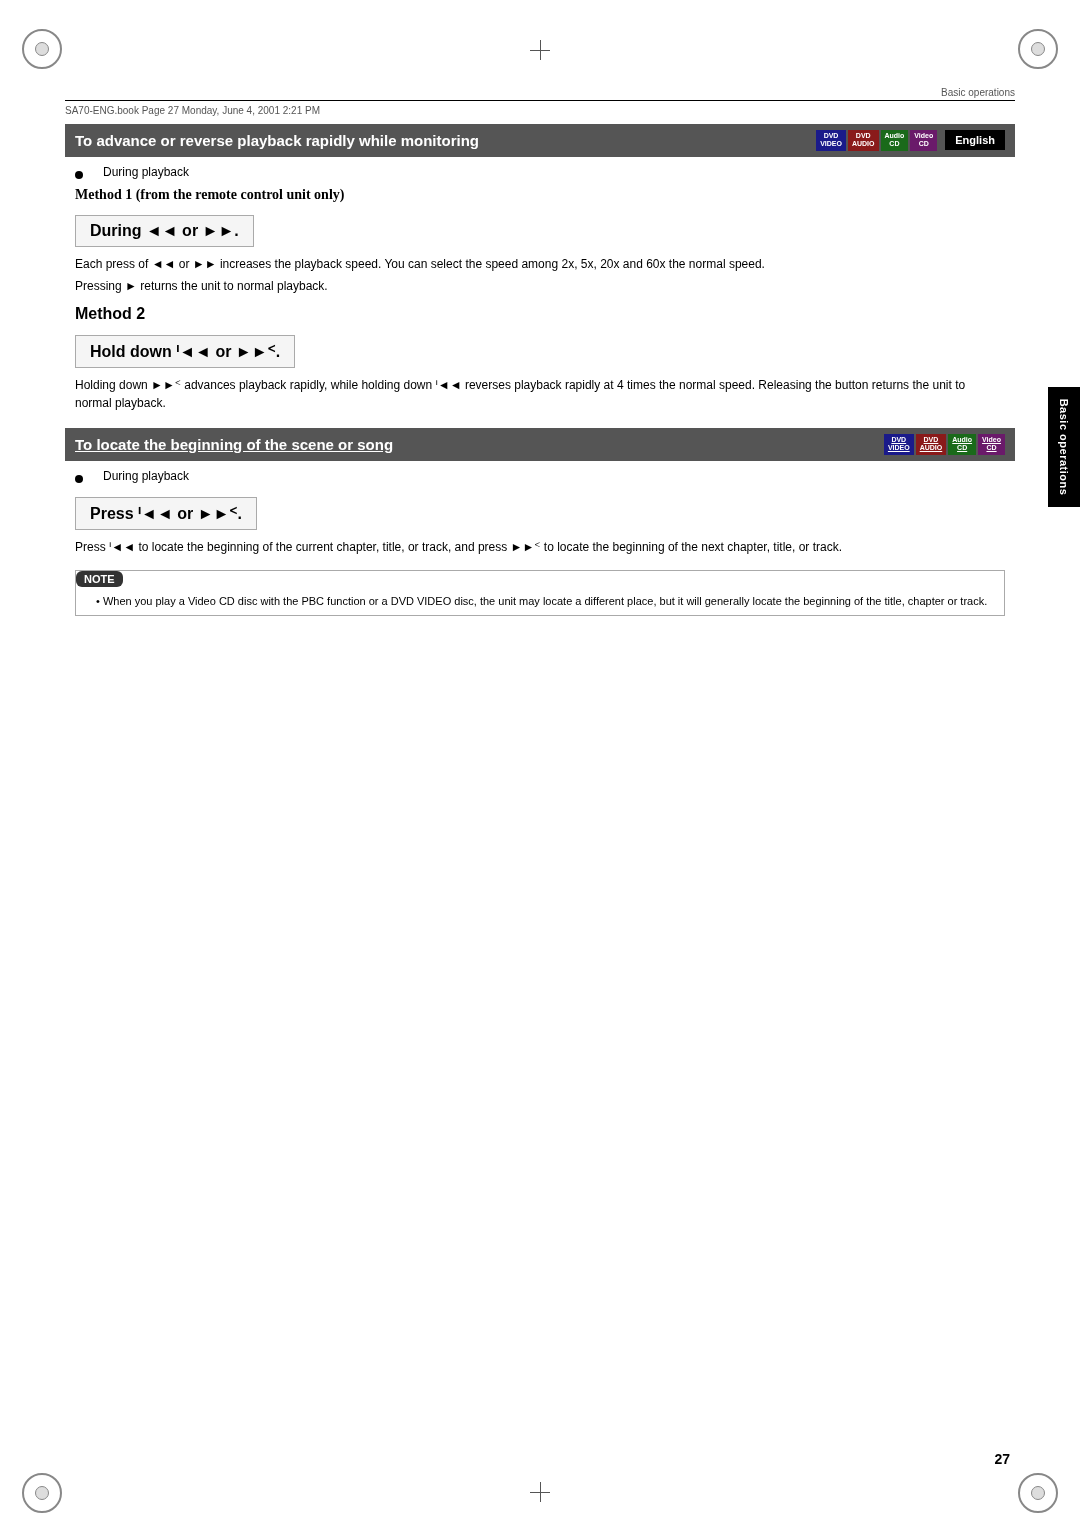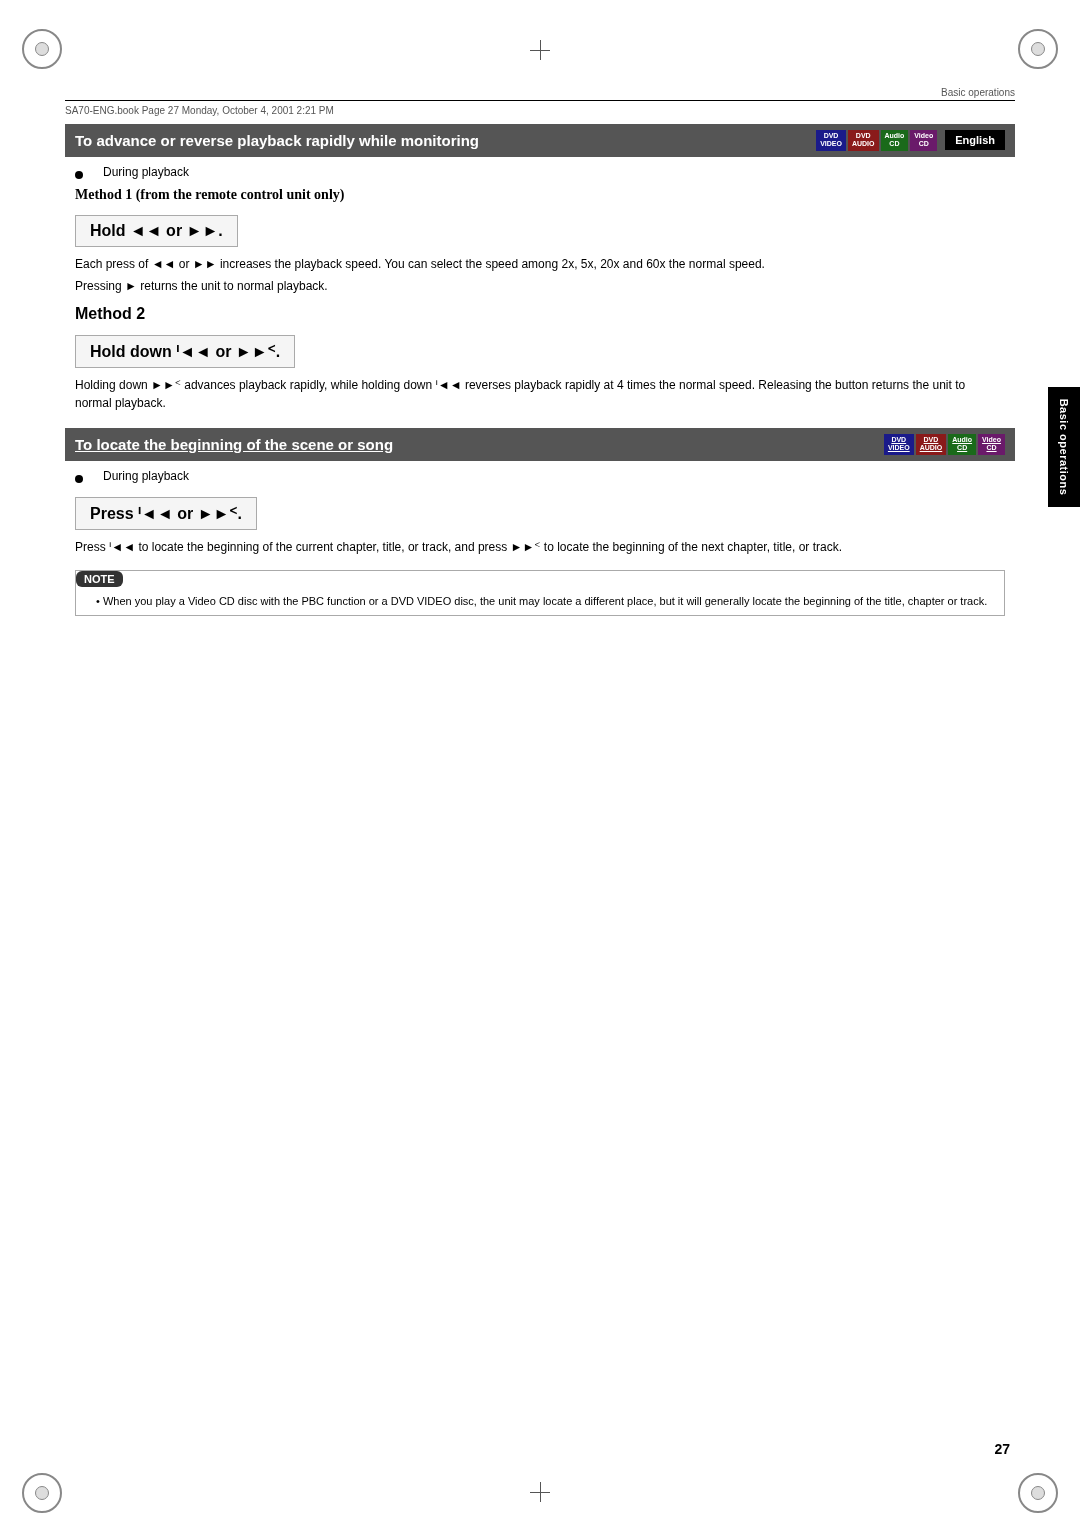--- a/index.html
+++ b/index.html
@@ -148,21 +148,21 @@
       list-style: none;
       padding-left: 10px;
     }
     .note-content ul li::before {
       content: '• ';
     }
 
     
     .page-number {
       position: absolute;
-      bottom: 78px;
+      bottom: 68px;
       right: 70px;
       font-size: 14px;
       font-weight: bold;
     }
 
     .badge-small {
       font-size: 7px;
       font-weight: bold;
       padding: 1px 3px;
       line-height: 1.2;
@@ -261,21 +261,21 @@
     <div style="position:absolute;width:1px;height:20px;background:#555;left:50%;top:0;"></div>
     <div style="position:absolute;height:1px;width:20px;background:#555;top:50%;left:0;"></div>
   </div>
 
   <div class="content">
 
     <div class="header-line">
       <span>Basic operations</span>
     </div>
 
-    <div class="file-info">SA70-ENG.book  Page 27  Monday, October 4, 2001  2:21 PM</div>
+    <div class="file-info">SA70-ENG.book  Page 27  Monday, June 4, 2001  2:21 PM</div>
 
     <div class="section-header">
       <span style="font-size:15px;font-weight:bold;">To advance or reverse playback rapidly while monitoring</span>
       <div style="display:flex;align-items:center;gap:2px;">
         <div class="badge-small b-dvd-video" style="text-align:center;">
           <div>DVD</div>
             <div>VIDEO</div>
         </div>
         <div class="badge-small b-dvd-audio" style="text-align:center;">
           <div>DVD</div>
@@ -295,21 +295,21 @@
 
     <div class="section-content">
       <div class="during-playback">
         <div class="bullet"></div>
         <span>During playback</span>
       </div>
 
       <div class="method-heading">Method 1 (from the remote control unit only)</div>
 
       <div class="press-box">
-        <span>Hold ◄◄ or ►►.</span>
+        <span>During ◄◄ or ►►.</span>
       </div>
 
       <div class="desc-text">Each press of ◄◄ or ►► increases the playback speed. You can select the speed among 2x, 5x, 20x and 60x the normal speed.</div>
       <div class="desc-text">Pressing ► returns the unit to normal playback.</div>
 
       <div class="method-heading-2" style="margin-top:10px;">Method 2</div>
 
       <div class="press-box">
         <span>Hold down ᑊ◄◄ or ►►ᑉ.</span>
       </div>

